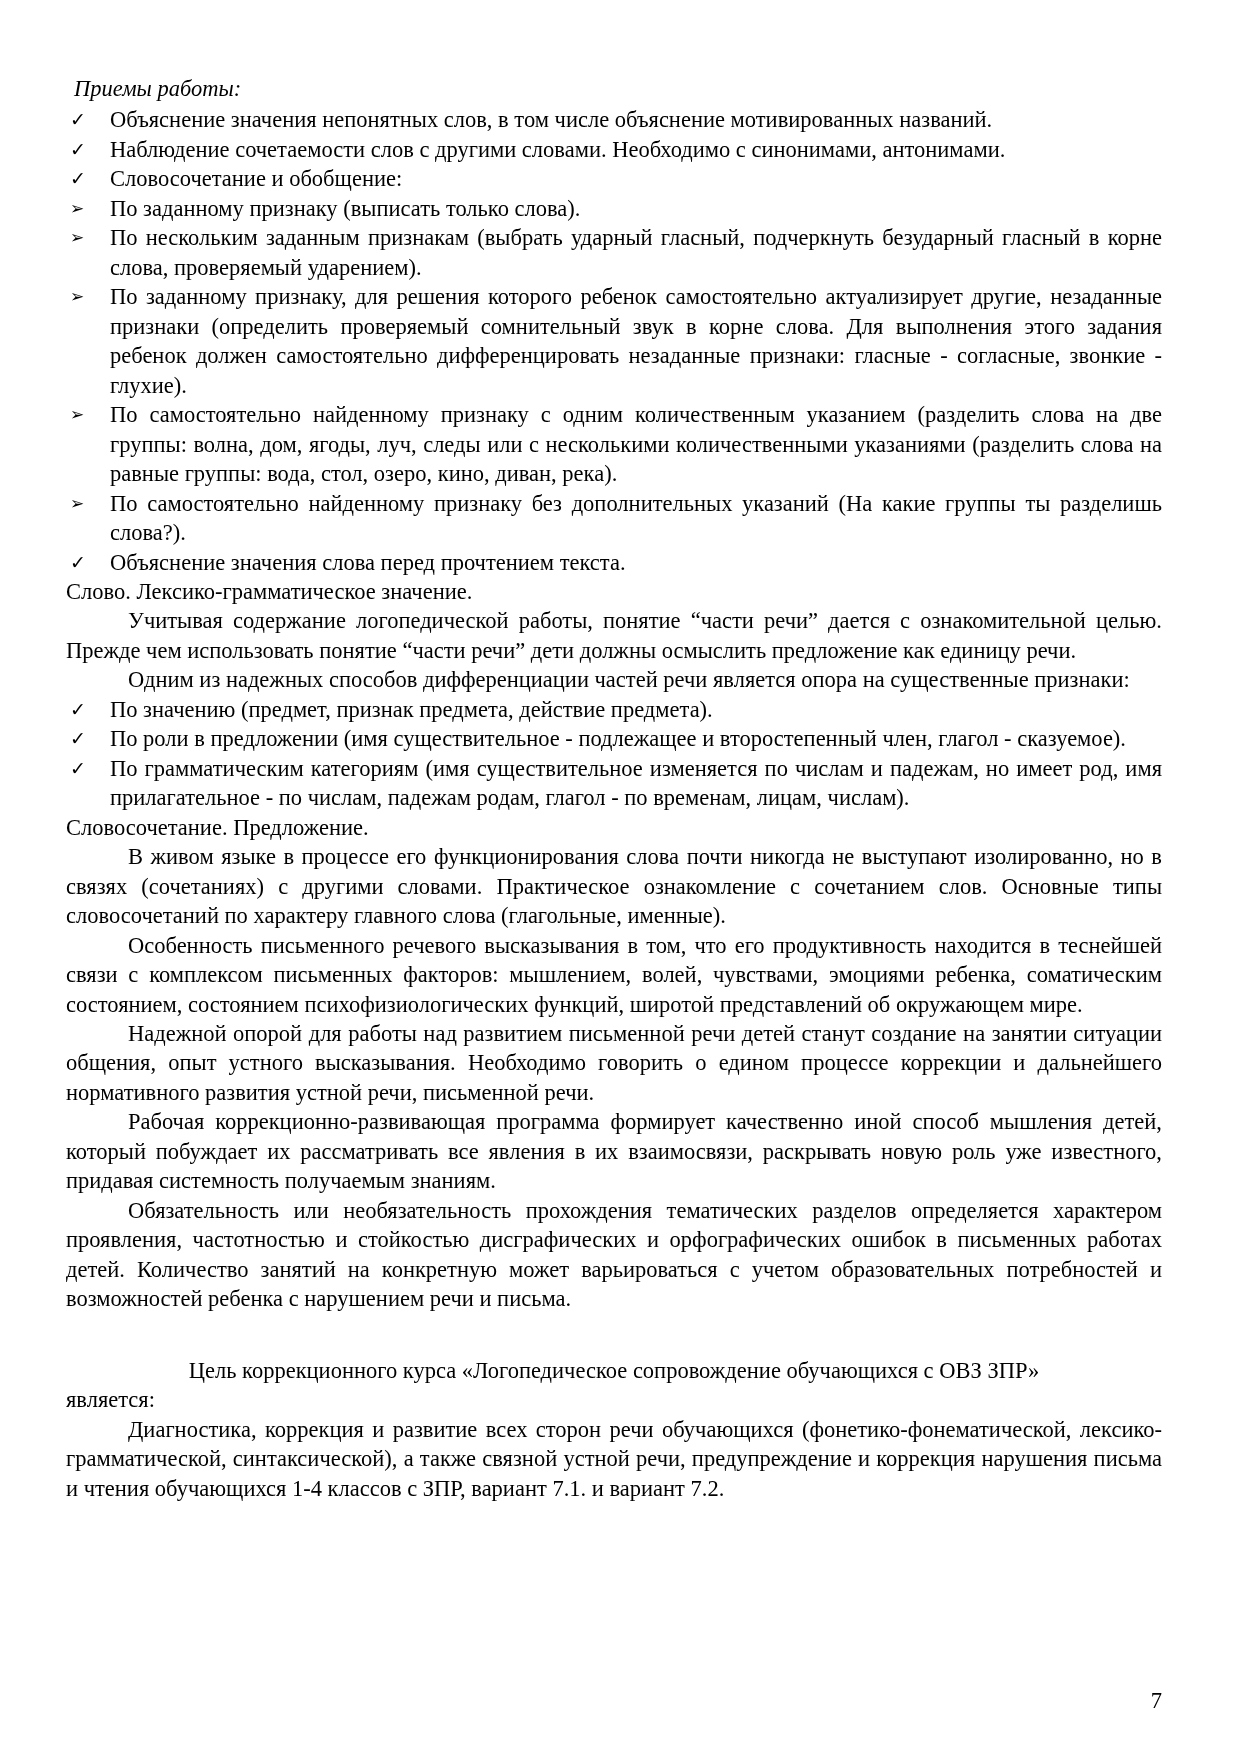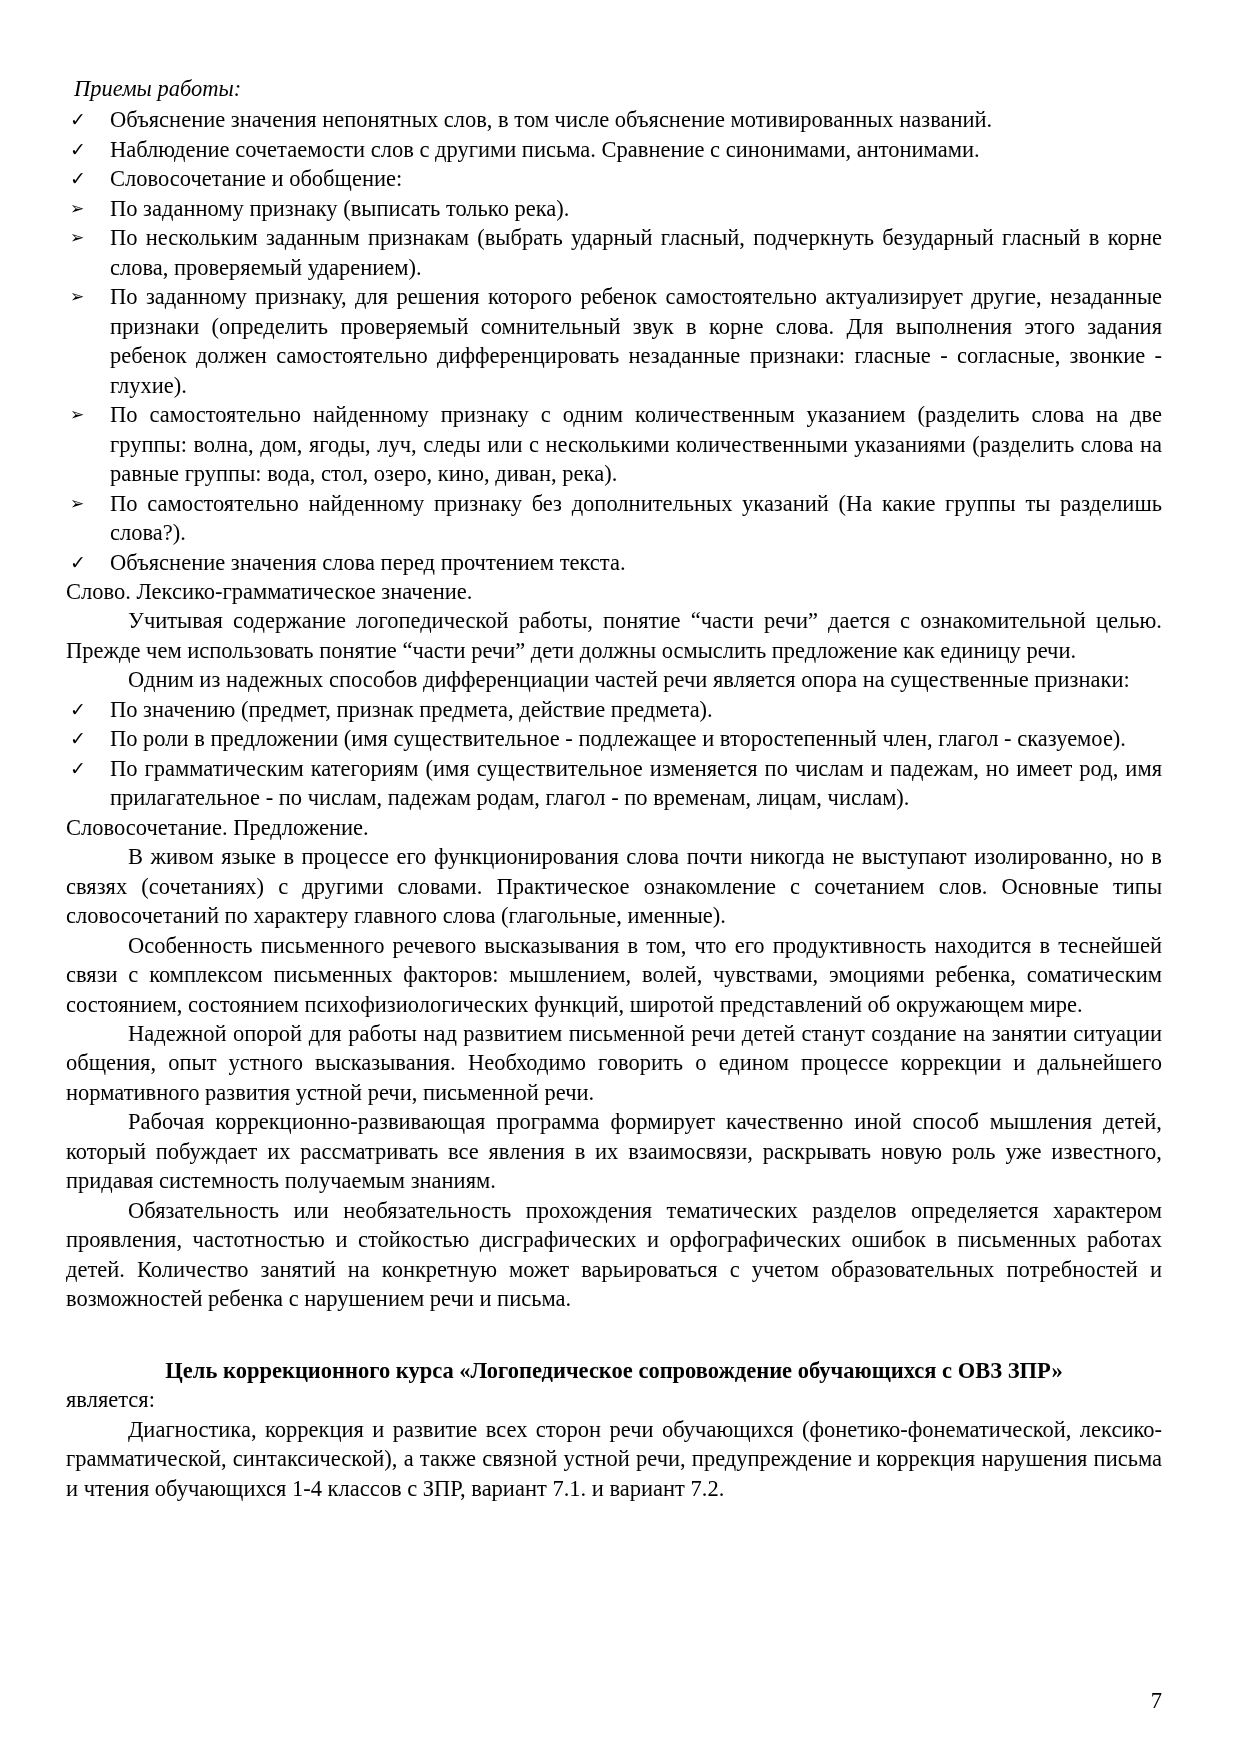--- a/index.html
+++ b/index.html
@@ -91,21 +91,21 @@
   ul.blist > li.short {
     text-align: left;
   }
 
   
   .title-block {
     margin-top: 42px;
   }
   .center-bold {
     font-size: 22.5px;
-    font-weight: bold;
+    font-weight: normal;
     text-align: center;
     line-height: 1.31;
     margin: 0;
   }
   .center-plain {
     font-size: 22.5px;
     text-align: left;
     line-height: 1.31;
     margin: 0;
   }
@@ -127,29 +127,29 @@
 
     <div class="lead-italic">Приемы работы:</div>
 
     <ul class="blist" id="techniques-list">
         <li class="check">
           <span class="mark">✓</span>
           <span class="body">Объяснение значения непонятных слов, в том числе объяснение мотивированных названий.</span>
         </li>
         <li class="check">
           <span class="mark">✓</span>
-          <span class="body">Наблюдение сочетаемости слов с другими письма. Сравнение с синонимами, антонимами.</span>
+          <span class="body">Наблюдение сочетаемости слов с другими словами. Необходимо с синонимами, антонимами.</span>
         </li>
         <li class="check short">
           <span class="mark">✓</span>
           <span class="body">Словосочетание и обобщение:</span>
         </li>
         <li class="arrow short">
           <span class="mark">➢</span>
-          <span class="body">По заданному признаку (выписать только река).</span>
+          <span class="body">По заданному признаку (выписать только слова).</span>
         </li>
         <li class="arrow">
           <span class="mark">➢</span>
           <span class="body">По нескольким заданным признакам (выбрать ударный гласный, подчеркнуть безударный гласный в корне слова, проверяемый ударением).</span>
         </li>
         <li class="arrow">
           <span class="mark">➢</span>
           <span class="body">По заданному признаку, для решения которого ребенок самостоятельно актуализирует другие, незаданные признаки (определить проверяемый сомнительный звук в корне слова. Для выполнения этого задания ребенок должен самостоятельно дифференцировать незаданные признаки: гласные - согласные, звонкие - глухие).</span>
         </li>
         <li class="arrow">

